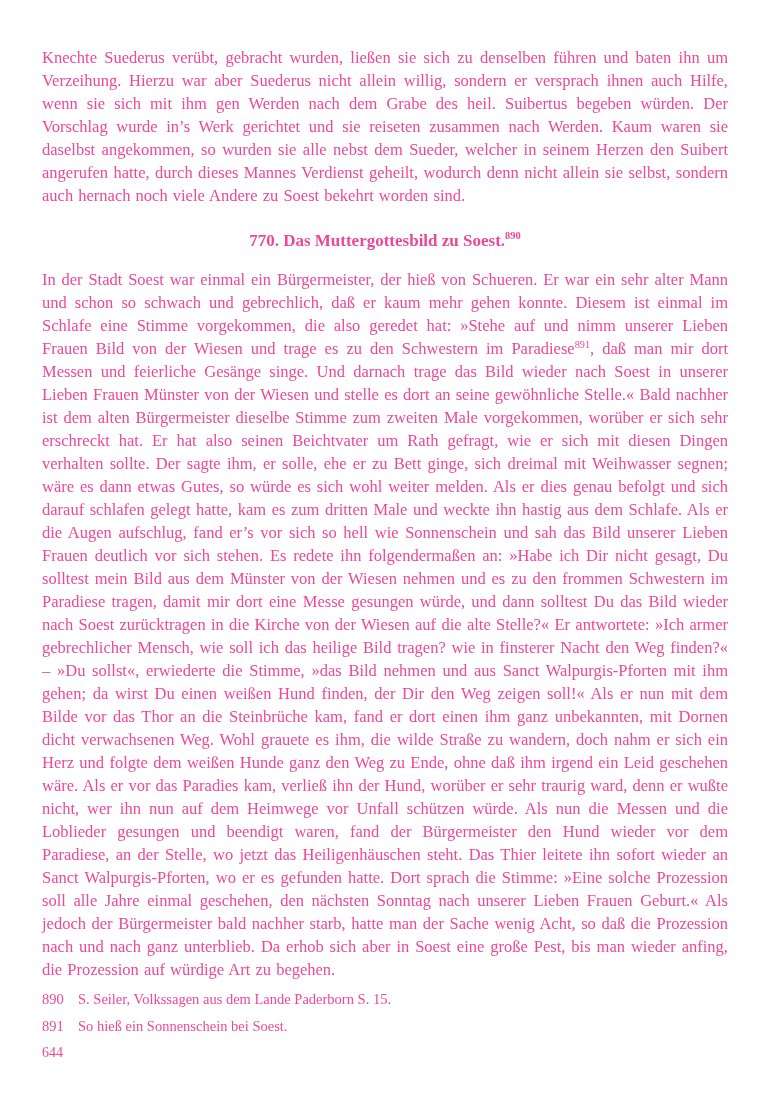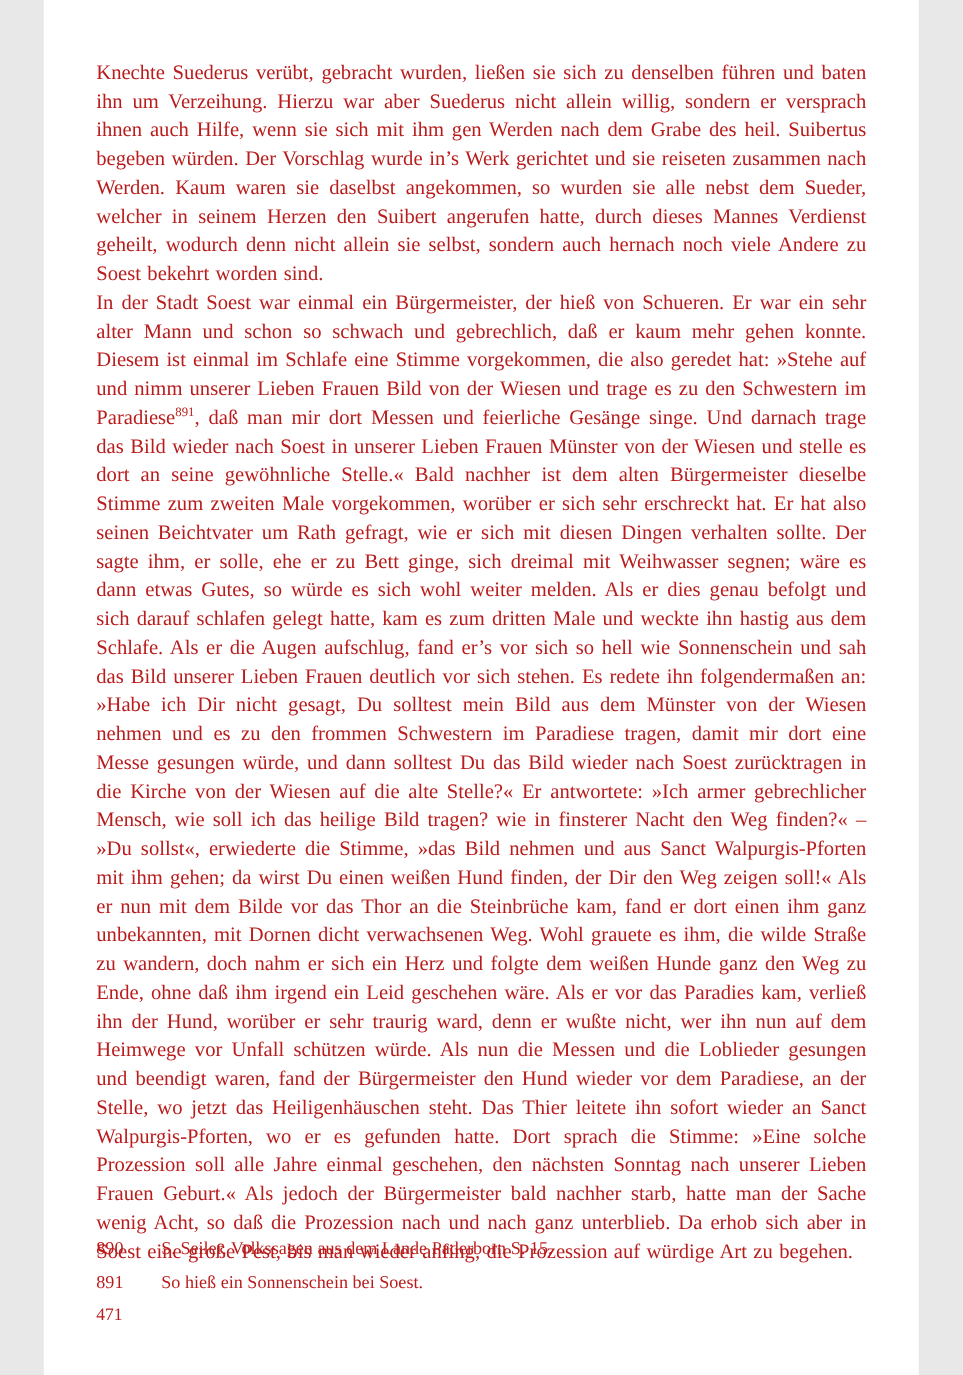--- a/index.html
+++ b/index.html
@@ -2,26 +2,26 @@
 <html lang="de"><head>
 <meta charset="utf-8">
 <style>
   html, body {
     margin: 0;
     padding: 0;
     background: #e8e8e8;
   }
   .page {
     position: relative;
-    width: 700px;
+    width: 770px;
     height: 1100px;
     margin: 0 auto;
     background: #ffffff;
     font-family: "Liberation Serif", "DejaVu Serif", serif;
-    color: #b91c1c;
+    color: #ec4899;
     overflow: hidden;
     box-sizing: border-box;
   }
   .content {
     position: absolute;
     left: 42px;
     right: 42px;
     top: 46px;
   }
   .body-text {
@@ -53,48 +53,48 @@
   }
   .footnote-row {
     display: flex;
     margin-bottom: 9px;
   }
   .footnote-num {
     flex: 0 0 36px;
   }
   .footnote-txt {
     flex: 1;
-    margin-left: 16px;
   }
   .page-number {
     position: absolute;
     left: 42px;
     top: 1044px;
     font-size: 14px;
     line-height: 18px;
   }
 </style>
 </head>
 <body>
 
 <div class="page">
   <div class="content">
 
     <p class="body-text">Knechte Suederus verübt, gebracht wurden, ließen sie sich zu denselben führen und baten ihn um Verzeihung. Hierzu war aber Suederus nicht allein willig, sondern er versprach ihnen auch Hilfe, wenn sie sich mit ihm gen Werden nach dem Grabe des heil. Suibertus begeben würden. Der Vorschlag wurde in’s Werk gerichtet und sie reiseten zusammen nach Werden. Kaum waren sie daselbst angekommen, so wurden sie alle nebst dem Sueder, welcher in seinem Herzen den Suibert angerufen hatte, durch dieses Mannes Verdienst geheilt, wodurch denn nicht allein sie selbst, sondern auch hernach noch viele Andere zu Soest bekehrt worden sind.</p>
 
+    <h1 class="story-heading"><span>770. Das Muttergottesbild zu Soest.</span><sup class="fn-ref">890</sup></h1>
 
     <p class="body-text"><span>In der Stadt Soest war einmal ein Bürgermeister, der hieß von Schueren. Er war ein sehr alter Mann und schon so schwach und gebrechlich, daß er kaum mehr gehen konnte. Diesem ist einmal im Schlafe eine Stimme vorgekommen, die also geredet hat: »Stehe auf und nimm unserer Lieben Frauen Bild von der Wiesen und trage es zu den Schwestern im Paradiese</span><sup class="fn-ref">891</sup><span>, daß man mir dort Messen und feierliche Gesänge singe. Und darnach trage das Bild wieder nach Soest in unserer Lieben Frauen Münster von der Wiesen und stelle es dort an seine gewöhnliche Stelle.« Bald nachher ist dem alten Bürgermeister dieselbe Stimme zum zweiten Male vorgekommen, worüber er sich sehr erschreckt hat. Er hat also seinen Beichtvater um Rath gefragt, wie er sich mit diesen Dingen verhalten sollte. Der sagte ihm, er solle, ehe er zu Bett ginge, sich dreimal mit Weihwasser segnen; wäre es dann etwas Gutes, so würde es sich wohl weiter melden. Als er dies genau befolgt und sich darauf schlafen gelegt hatte, kam es zum dritten Male und weckte ihn hastig aus dem Schlafe. Als er die Augen aufschlug, fand er’s vor sich so hell wie Sonnenschein und sah das Bild unserer Lieben Frauen deutlich vor sich stehen. Es redete ihn folgendermaßen an: »Habe ich Dir nicht gesagt, Du solltest mein Bild aus dem Münster von der Wiesen nehmen und es zu den frommen Schwestern im Paradiese tragen, damit mir dort eine Messe gesungen würde, und dann solltest Du das Bild wieder nach Soest zurücktragen in die Kirche von der Wiesen auf die alte Stelle?« Er antwortete: »Ich armer gebrechlicher Mensch, wie soll ich das heilige Bild tragen? wie in finsterer Nacht den Weg finden?« – »Du sollst«, erwiederte die Stimme, »das Bild nehmen und aus Sanct Walpurgis-Pforten mit ihm gehen; da wirst Du einen weißen Hund finden, der Dir den Weg zeigen soll!« Als er nun mit dem Bilde vor das Thor an die Steinbrüche kam, fand er dort einen ihm ganz unbekannten, mit Dornen dicht verwachsenen Weg. Wohl grauete es ihm, die wilde Straße zu wandern, doch nahm er sich ein Herz und folgte dem weißen Hunde ganz den Weg zu Ende, ohne daß ihm irgend ein Leid geschehen wäre. Als er vor das Paradies kam, verließ ihn der Hund, worüber er sehr traurig ward, denn er wußte nicht, wer ihn nun auf dem Heimwege vor Unfall schützen würde. Als nun die Messen und die Loblieder gesungen und beendigt waren, fand der Bürgermeister den Hund wieder vor dem Paradiese, an der Stelle, wo jetzt das Heiligenhäuschen steht. Das Thier leitete ihn sofort wieder an Sanct Walpurgis-Pforten, wo er es gefunden hatte. Dort sprach die Stimme: »Eine solche Prozession soll alle Jahre einmal geschehen, den nächsten Sonntag nach unserer Lieben Frauen Geburt.« Als jedoch der Bürgermeister bald nachher starb, hatte man der Sache wenig Acht, so daß die Prozession nach und nach ganz unterblieb. Da erhob sich aber in Soest eine große Pest, bis man wieder anfing, die Prozession auf würdige Art zu begehen.</span></p>
 
   </div>
 
   <div class="footnotes">
     <div class="footnote-row">
       <span class="footnote-num">890</span>
       <span class="footnote-txt">S. Seiler, Volkssagen aus dem Lande Paderborn S. 15.</span>
     </div>
     <div class="footnote-row">
       <span class="footnote-num">891</span>
       <span class="footnote-txt">So hieß ein Sonnenschein bei Soest.</span>
     </div>
   </div>
 
-  <div class="page-number">471</div>
+  <div class="page-number">644</div>
 </div>
 
 </body></html>

